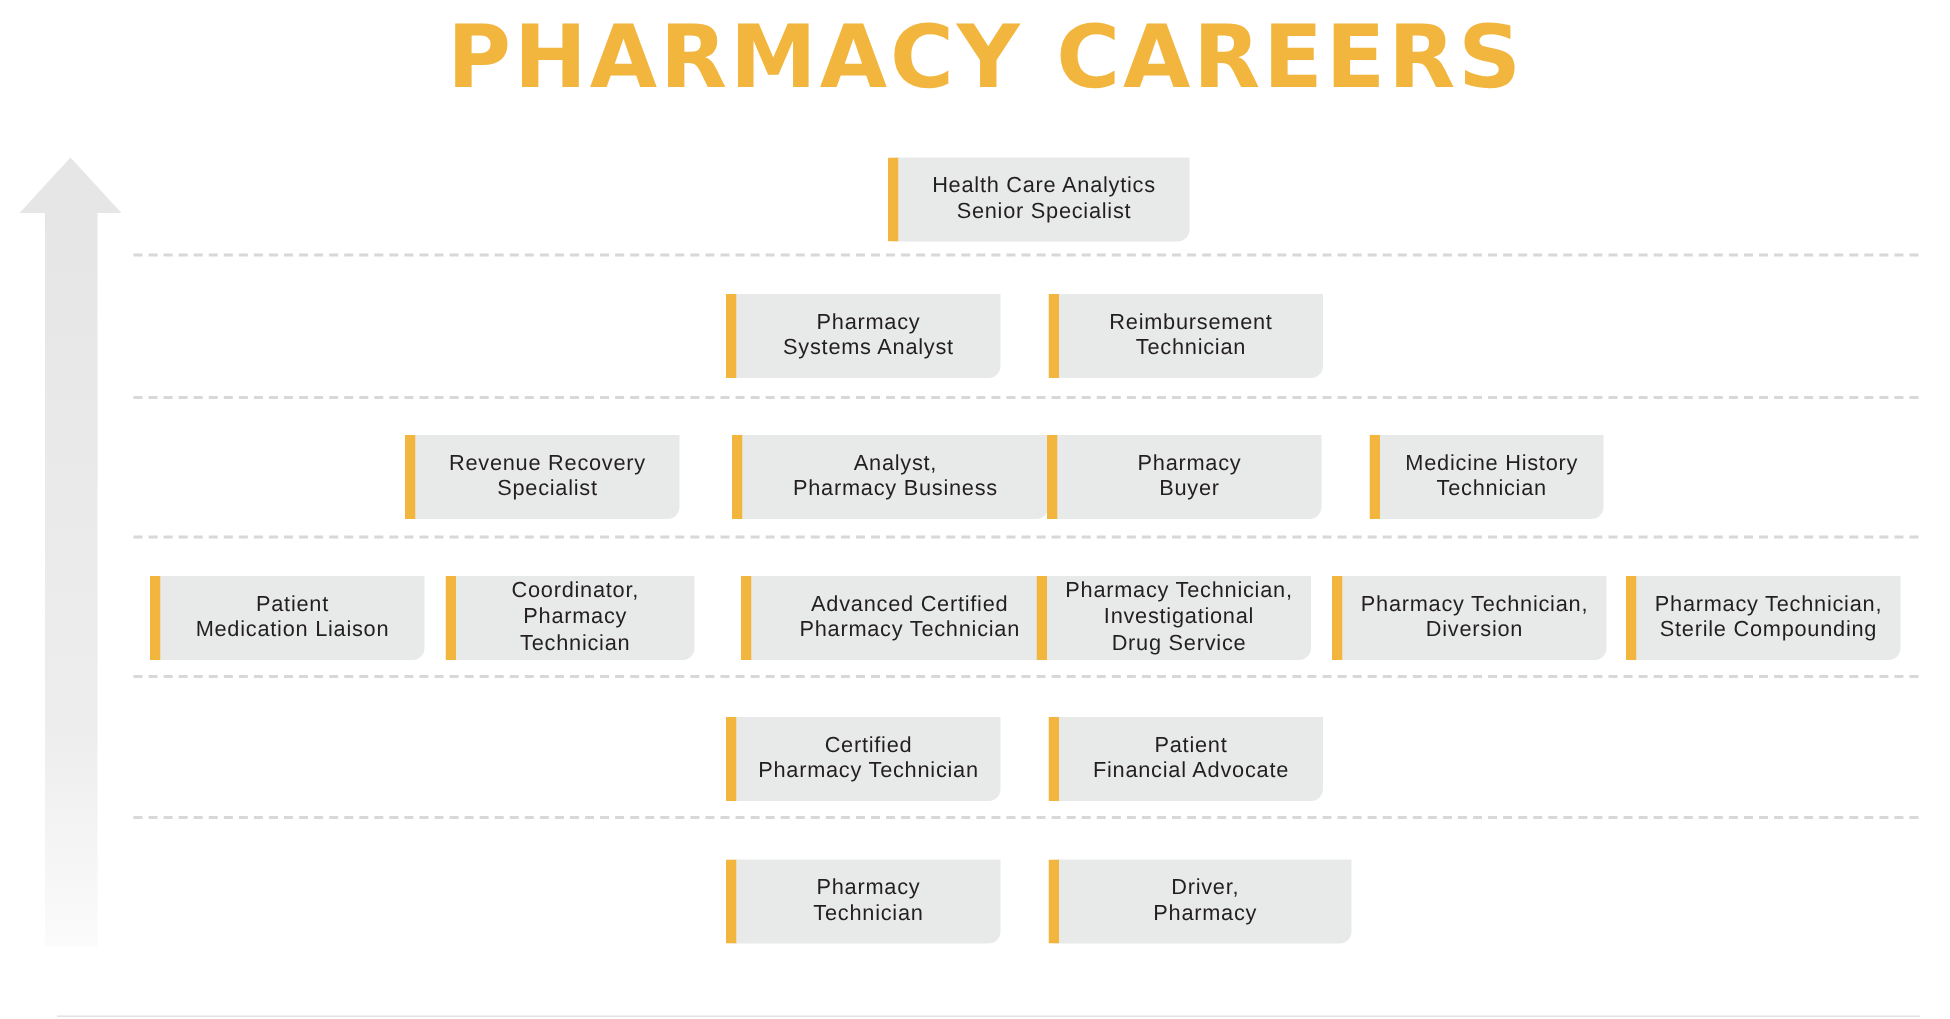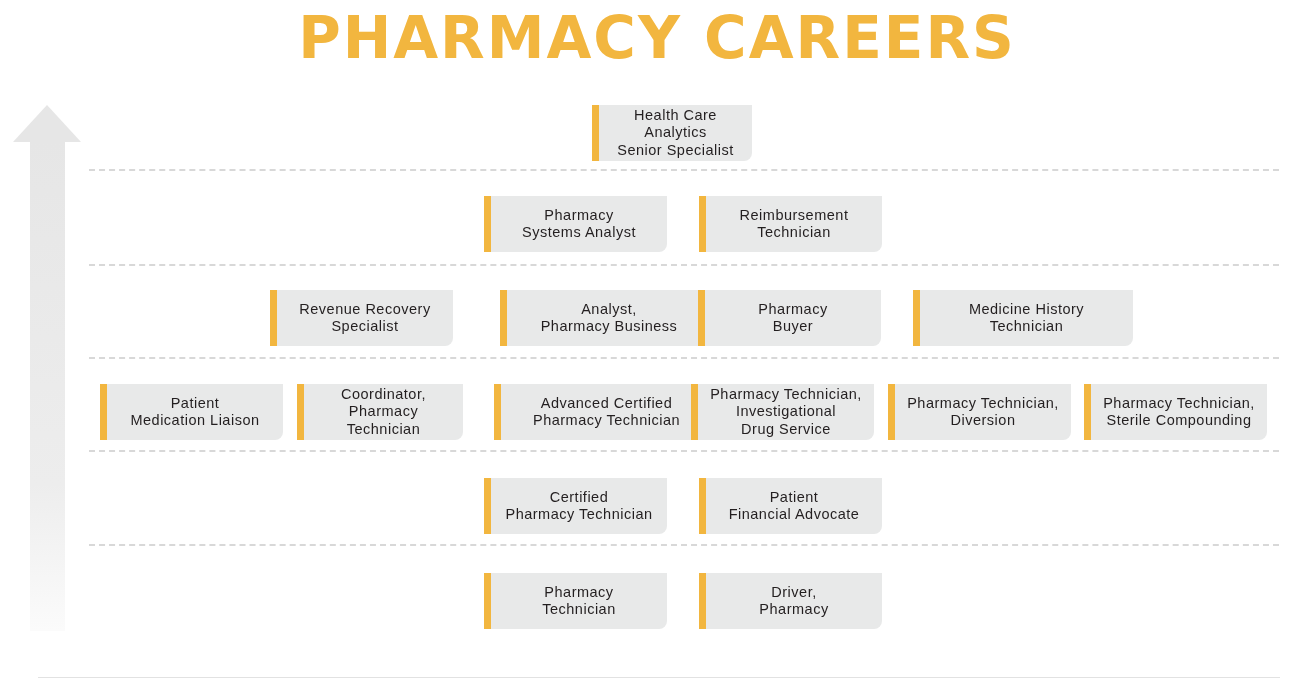--- a/index.html
+++ b/index.html
@@ -51,35 +51,35 @@
   <div class="arrow-shaft"></div>
 </div>
 
 <div class="dash" style="top:169px"></div>
 <div class="dash" style="top:264px"></div>
 <div class="dash" style="top:357px"></div>
 <div class="dash" style="top:450px"></div>
 <div class="dash" style="top:544px"></div>
 <div class="baseline"></div>
 
-<div class="box" style="left:592px;top:105px;width:160px;">Health Care Analytics
+<div class="box" style="left:592px;top:105px;width:201px;">Health Care Analytics
 Senior Specialist</div>
 
 <div class="box" style="left:484px;top:196px;width:183px;">Pharmacy
 Systems Analyst</div>
 <div class="box" style="left:699px;top:196px;width:183px;">Reimbursement
 Technician</div>
 
 <div class="box" style="left:270px;top:290px;width:183px;text-align:center;">Revenue Recovery
 Specialist</div>
-<div class="box" style="left:500px;top:290px;width:211px;">Analyst,
+<div class="box" style="left:488px;top:290px;width:211px;">Analyst,
 Pharmacy Business</div>
 <div class="box" style="left:698px;top:290px;width:183px;">Pharmacy
 Buyer</div>
-<div class="box" style="left:913px;top:290px;width:220px;">Medicine History
+<div class="box" style="left:913px;top:290px;width:156px;">Medicine History
 Technician</div>
 
 <div class="box" style="left:100px;top:384px;width:183px;">Patient
 Medication Liaison</div>
 <div class="box" style="left:297px;top:384px;width:166px;">Coordinator,
 Pharmacy Technician</div>
 <div class="box" style="left:494px;top:384px;width:218px;">Advanced Certified
 Pharmacy Technician</div>
 <div class="box" style="left:691px;top:384px;width:183px;">Pharmacy Technician,
 Investigational
@@ -89,14 +89,14 @@
 <div class="box" style="left:1084px;top:384px;width:183px;">Pharmacy Technician,
 Sterile Compounding</div>
 
 <div class="box" style="left:484px;top:478px;width:183px;text-align:center;">Certified
 Pharmacy Technician</div>
 <div class="box" style="left:699px;top:478px;width:183px;">Patient
 Financial Advocate</div>
 
 <div class="box" style="left:484px;top:573px;width:183px;">Pharmacy
 Technician</div>
-<div class="box" style="left:699px;top:573px;width:183px;">Driver,
+<div class="box" style="left:699px;top:573px;width:202px;">Driver,
 Pharmacy</div>
 
 </body></html>

